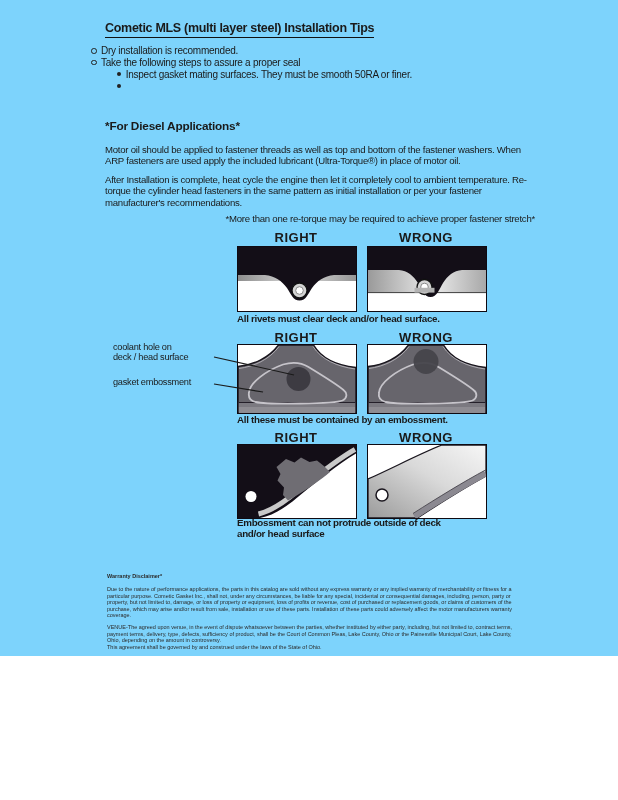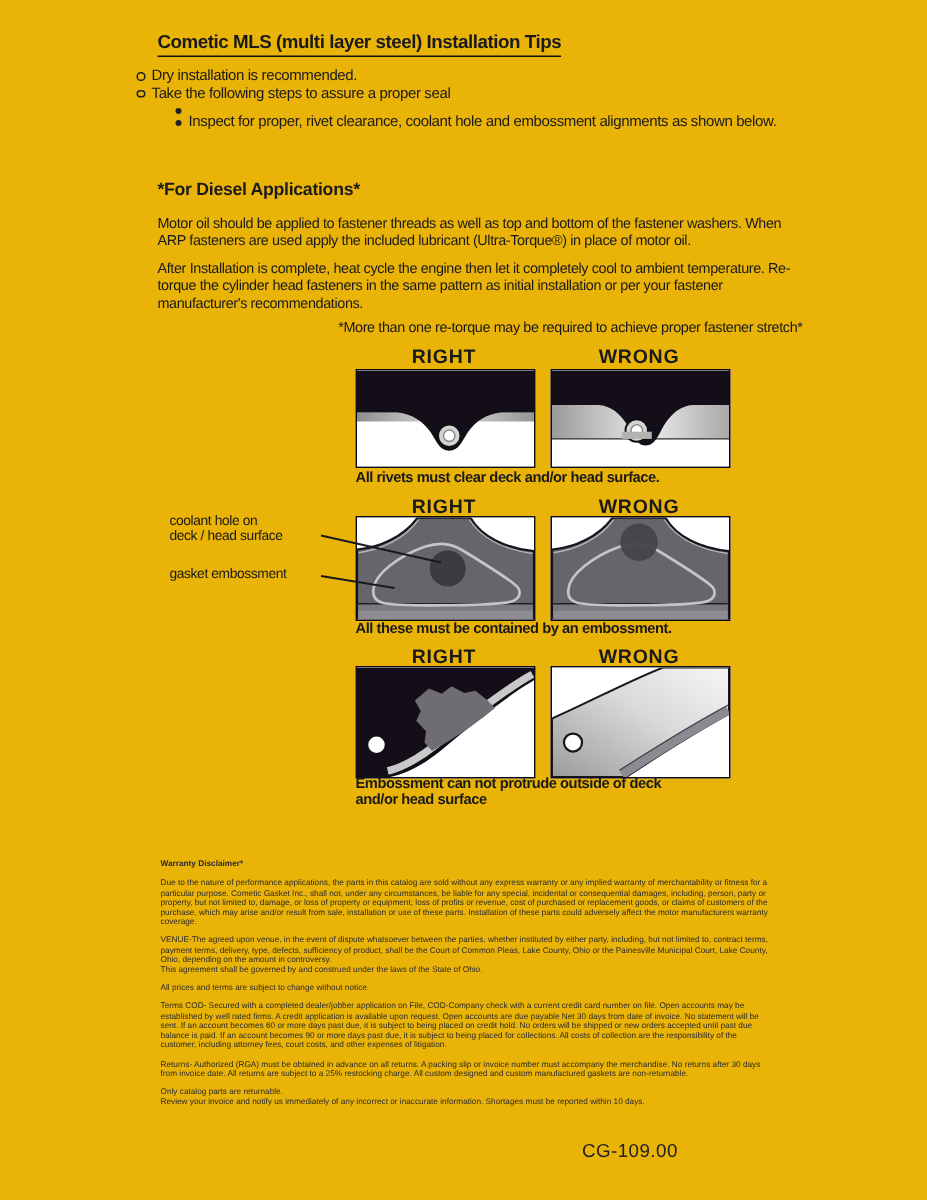--- a/index.html
+++ b/index.html
@@ -1,17 +1,17 @@
 <!DOCTYPE html>
 <html><head>
 <meta charset="utf-8">
 <style>
   html,body{margin:0;padding:0;background:#ffffff;}
   .page{
-    position:relative;width:618px;height:800px;background:#eab308;overflow:hidden;
+    position:relative;width:618px;height:656px;background:#7dd3fc;overflow:hidden;
     font-family:"Liberation Sans","DejaVu Sans",sans-serif;color:#1a1a1a;
   }
   .abs{position:absolute;}
   .title{
     left:105px;top:21px;font-size:12.5px;font-weight:bold;letter-spacing:-0.3px;
     border-bottom:1.6px solid #111;padding-bottom:2px;white-space:nowrap;
   }
   .bullets{left:91px;top:45px;width:470px;font-size:10px;letter-spacing:-0.25px;}
   .b-row{display:flex;align-items:flex-start;line-height:11.8px;white-space:nowrap;}
   .b-row.sub{margin-left:26px;}
@@ -43,24 +43,24 @@
     <div class="b-row">
       <span class="dot-hollow"></span>
       <span>Dry installation is recommended.</span>
     </div>
     <div class="b-row">
       <span class="dot-hollow"></span>
       <span>Take the following steps to assure a proper seal</span>
     </div>
     <div class="b-row sub">
       <span class="dot-solid"></span>
+      <span>Inspect gasket mating surfaces.  They must be smooth 50RA or finer.</span>
     </div>
     <div class="b-row sub">
       <span class="dot-solid"></span>
-      <span>Inspect for proper, rivet clearance, coolant hole and embossment alignments as shown below.</span>
     </div>
   </div>
 
   <div class="abs h2">*For Diesel Applications*</div>
   <p class="abs copy p1">Motor oil should be applied to fastener threads as well as top and bottom of the fastener washers. When ARP fasteners are used apply the included lubricant (Ultra-Torque®) in place of motor oil.</p>
   <p class="abs copy p2">After Installation is complete, heat cycle the engine then let it completely cool to ambient temperature. Re-torque the cylinder head fasteners in the same pattern as initial installation or per your fastener manufacturer's recommendations.</p>
   <p class="abs copy p3">*More than one re-torque may be required to achieve proper fastener stretch*</p>
 
   <div class="abs rw-label" style="left:237px;top:230px;">RIGHT</div>
   <div class="abs rw-label" style="left:367px;top:230px;">WRONG</div>

